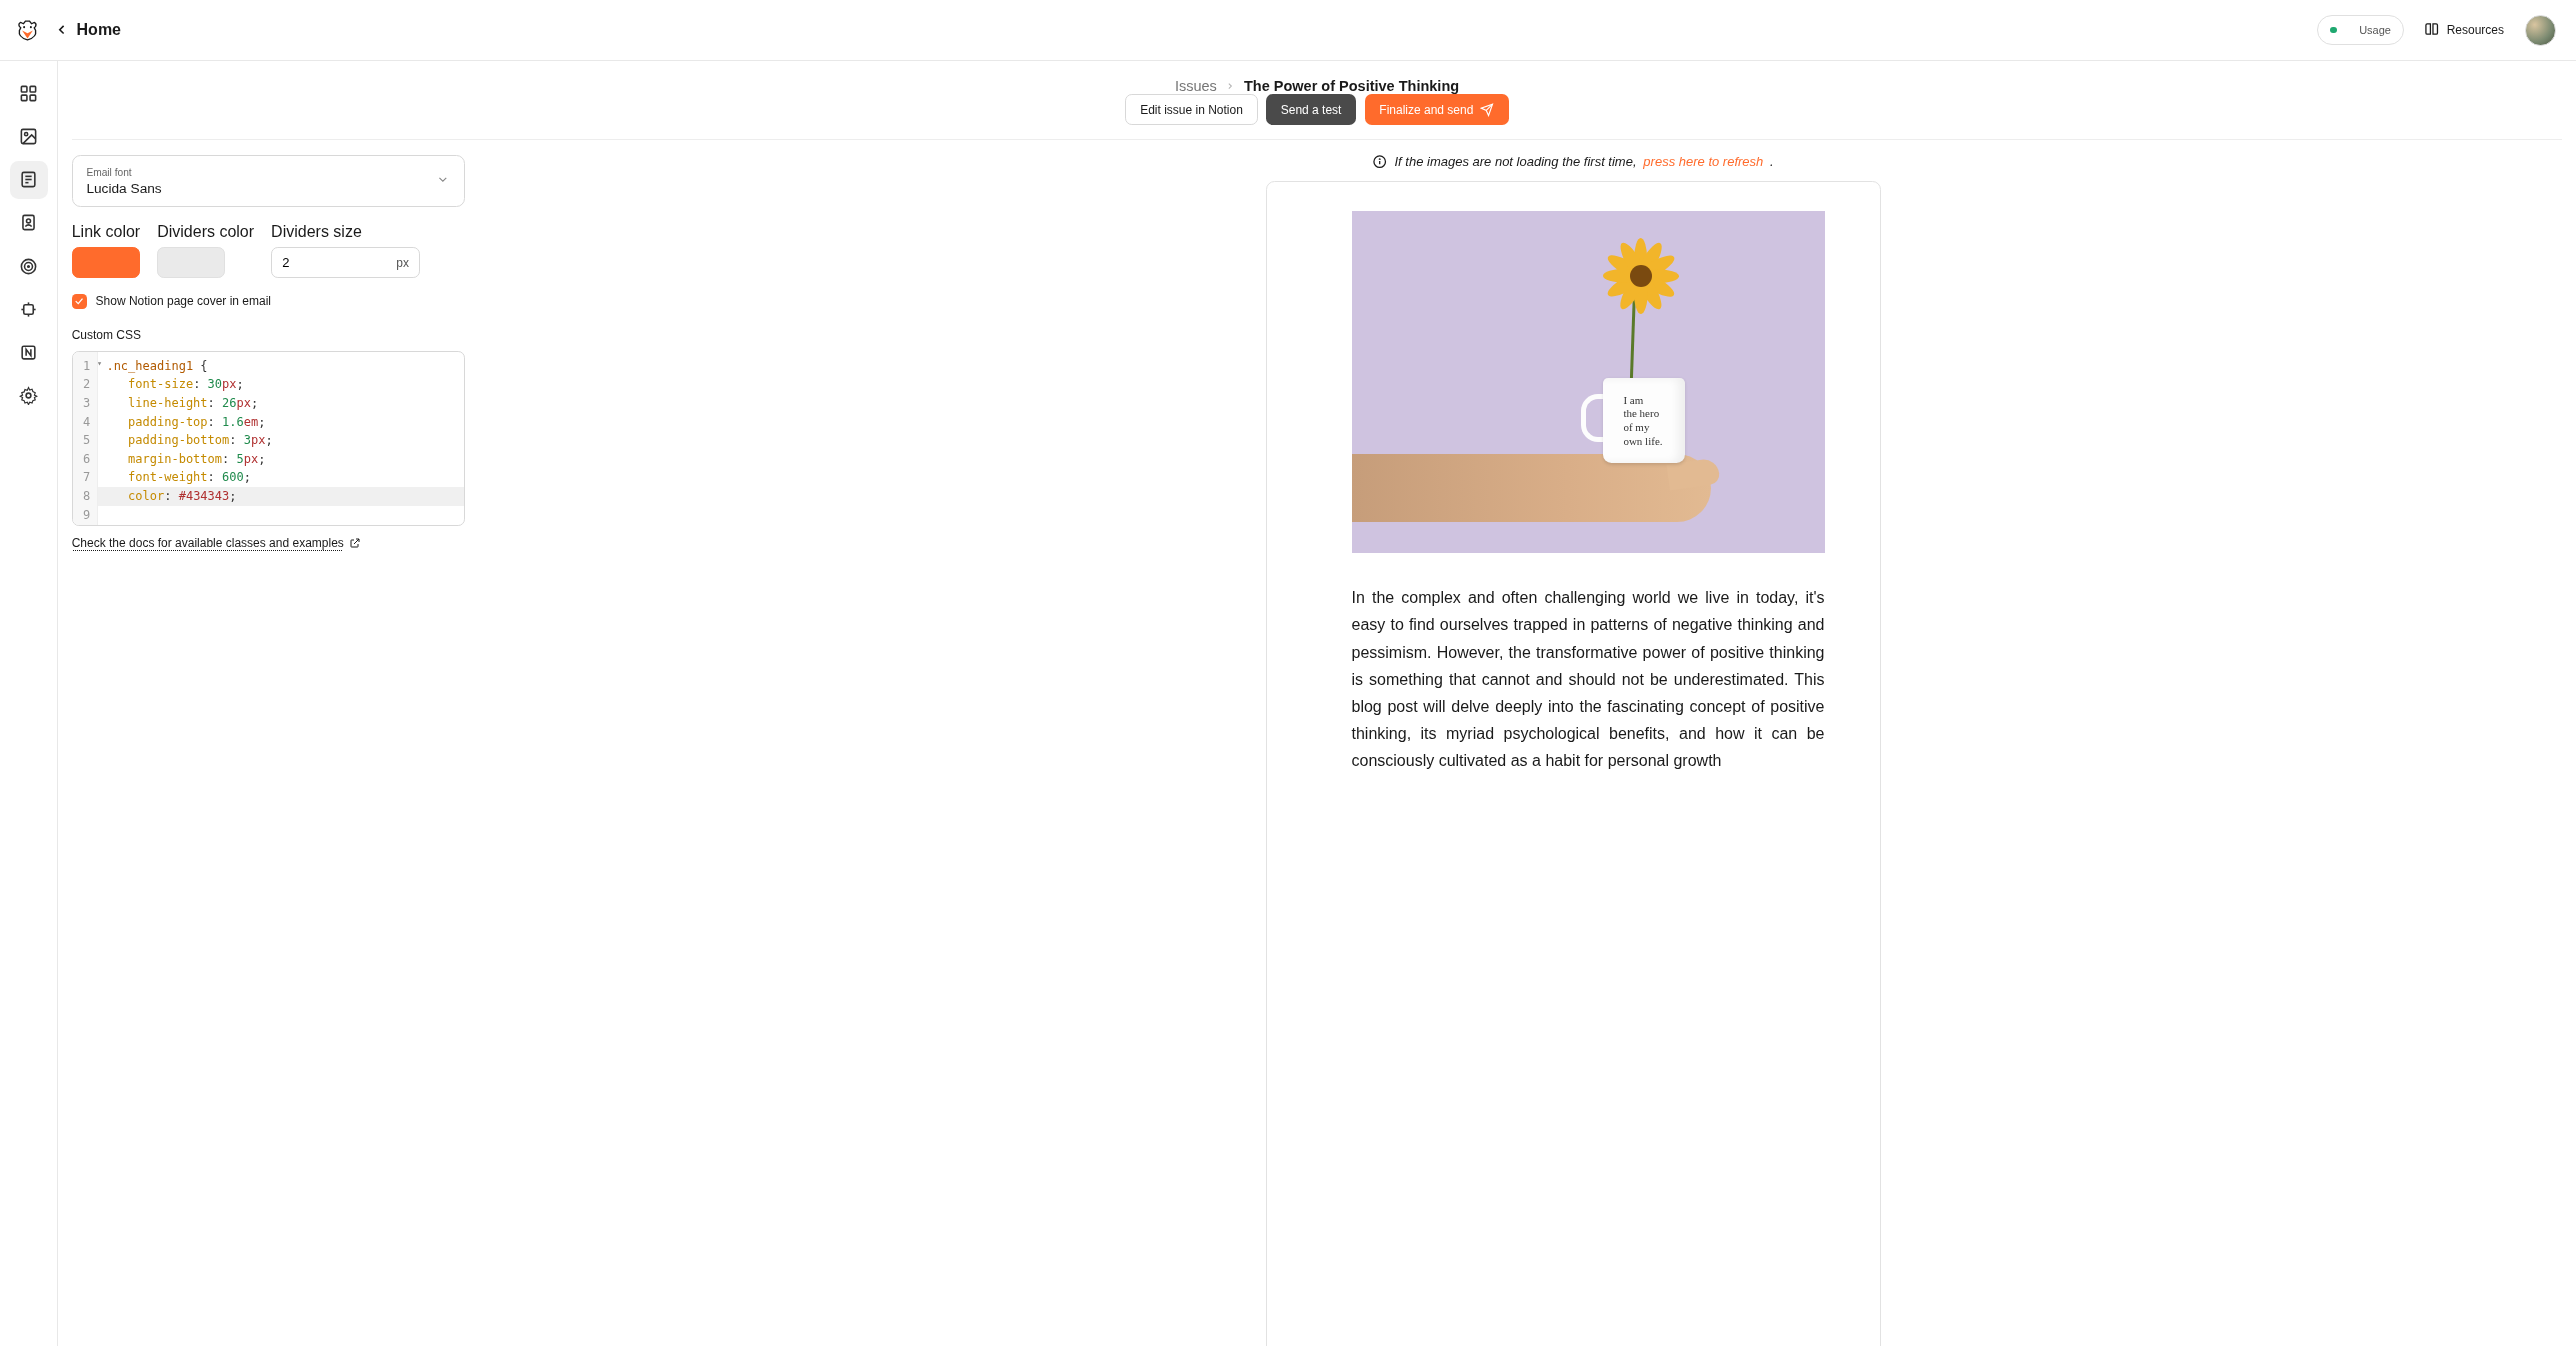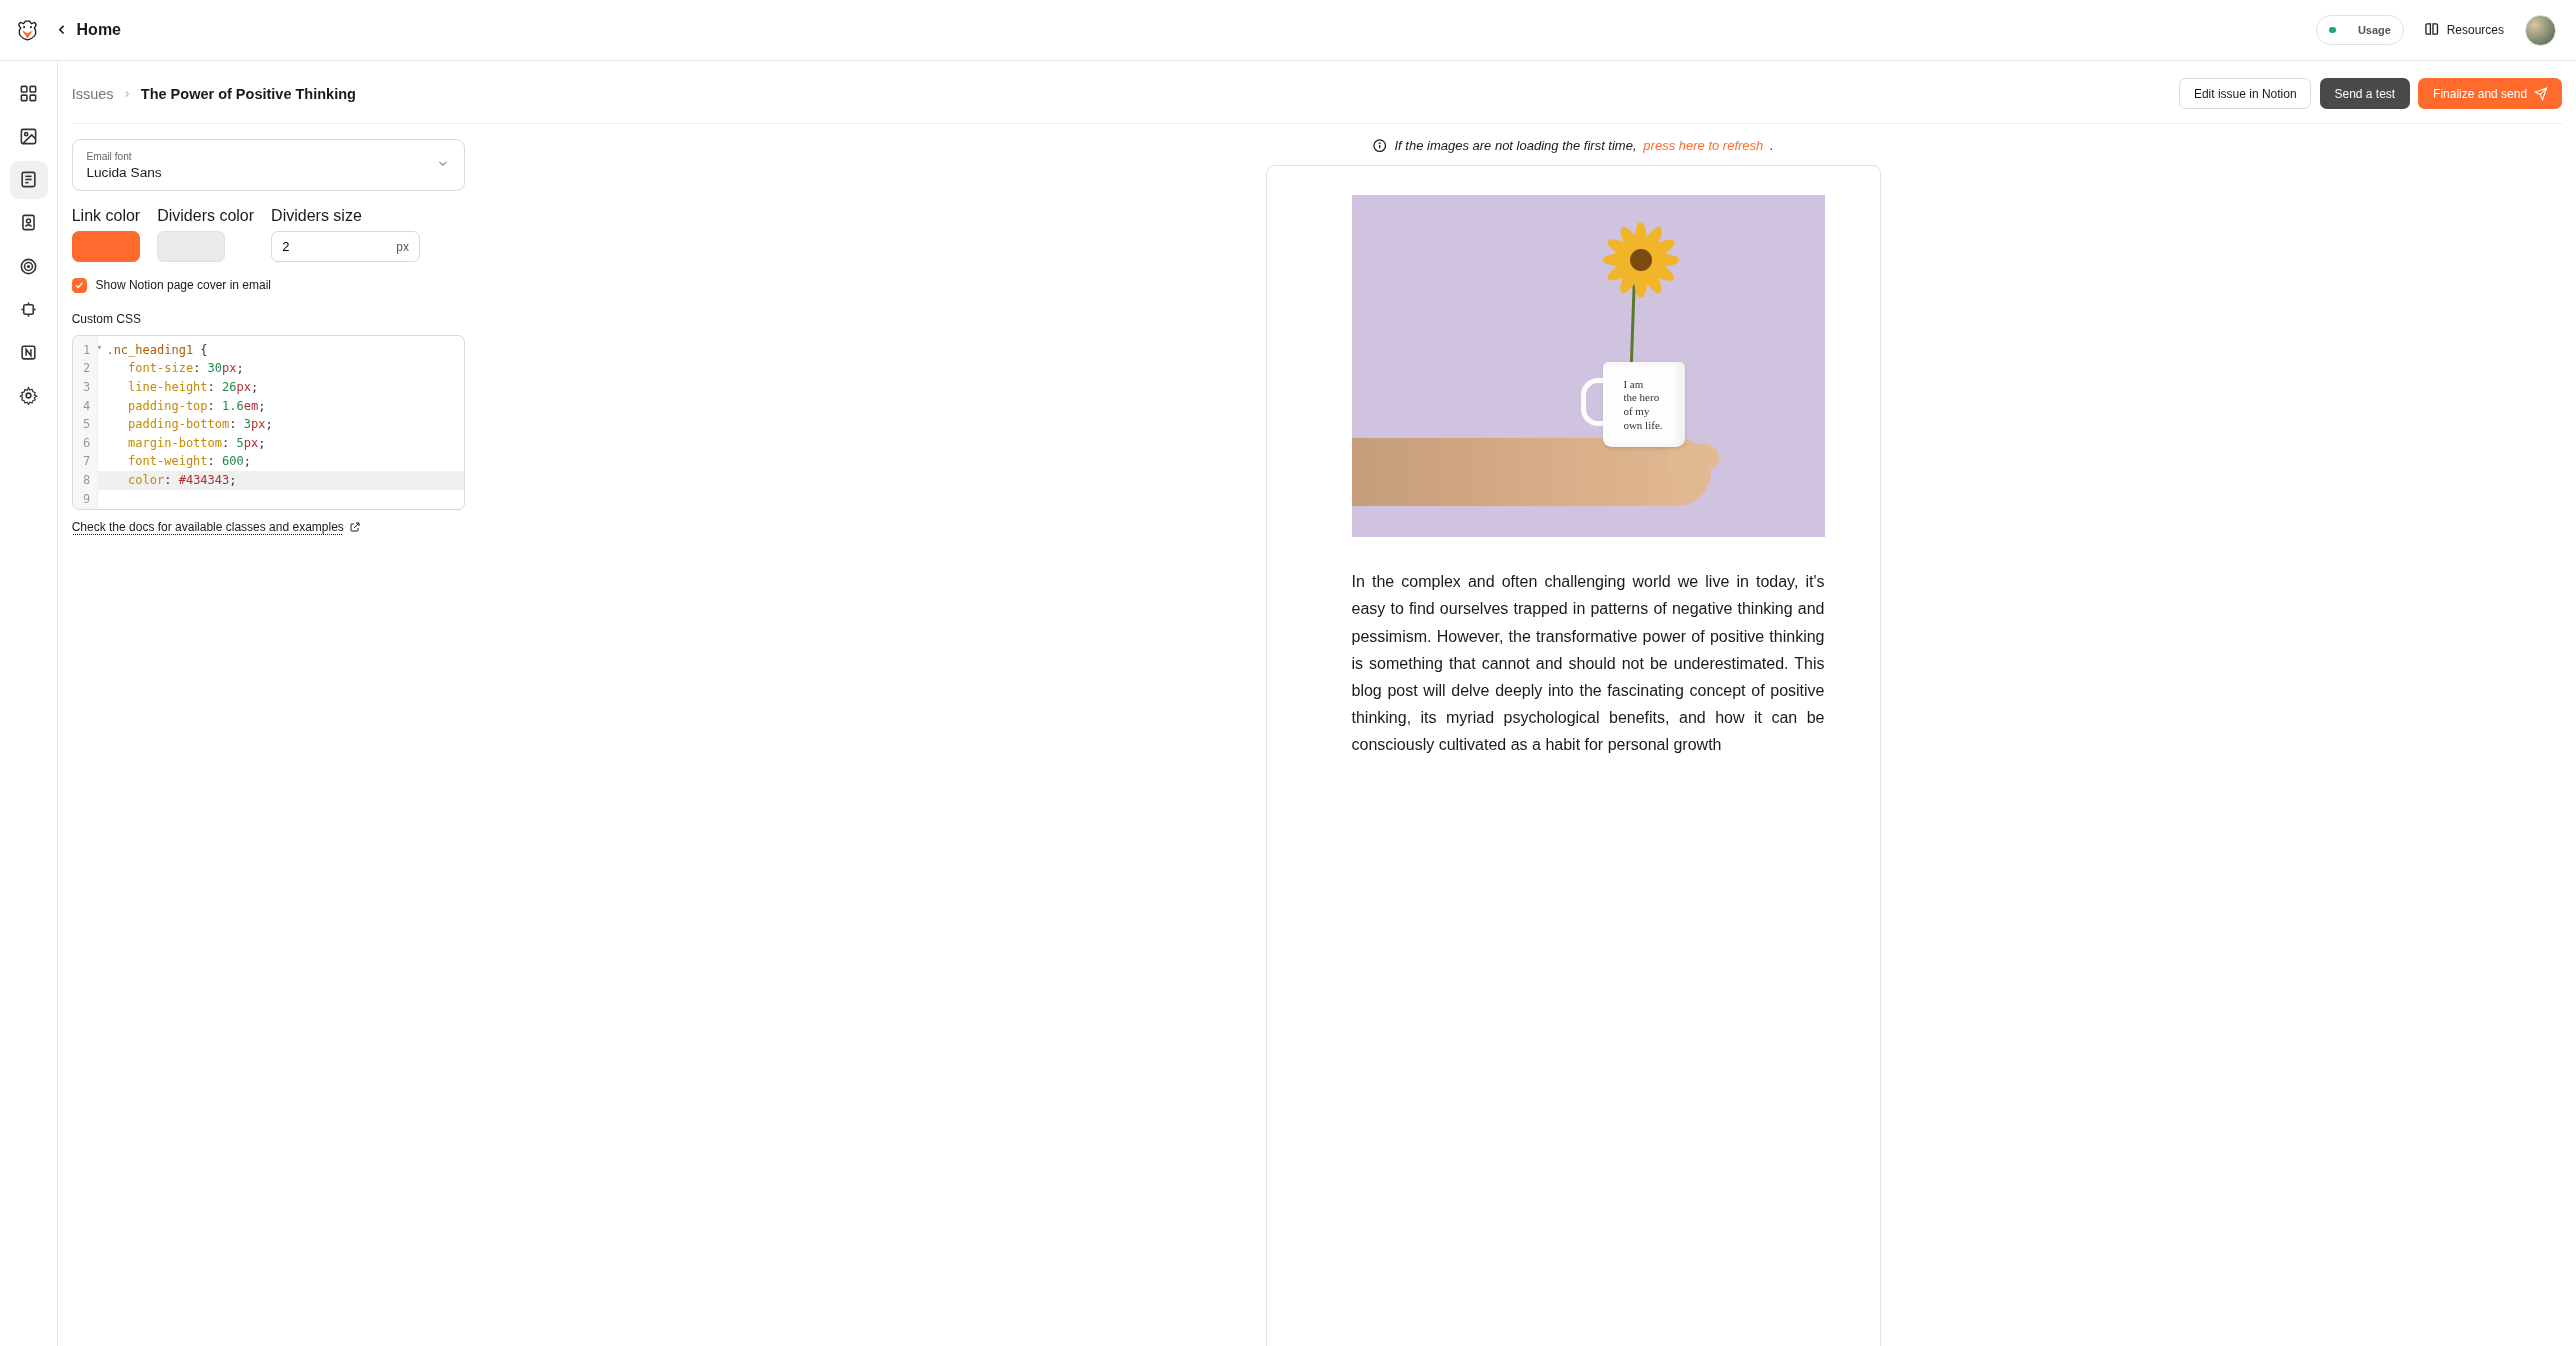--- a/index.html
+++ b/index.html
@@ -5,33 +5,33 @@
 * { box-sizing: border-box; margin: 0; padding: 0; }
 body { font-family: -apple-system, BlinkMacSystemFont, 'Segoe UI', sans-serif; font-size: 12px; color: #1a1a1a; background: #fff; }
 .topbar { display: flex; align-items: center; justify-content: space-between; height: 61px; padding: 0 20.5px 0 13.7px; border-bottom: 0.9px solid #e8e8e8; }
 .topbar-left { display: flex; align-items: center; gap: 13.7px; }
 .logo { width: 27px; height: 27px; display: flex; align-items: center; justify-content: center; }
 .logo svg { width: 27px; height: 27px; }
 .back-btn { display: flex; align-items: center; gap: 6.8px; cursor: pointer; }
 .back-btn svg { width: 15.4px; height: 15.4px; }
 .home-title { font-size: 16px; font-weight: 700; }
 .topbar-right { display: flex; align-items: center; gap: 20.5px; }
-.usage-pill { display: flex; align-items: center; gap: 22px; border: 0.9px solid #e0e0e0; border-radius: 17px; padding: 8px 12px; cursor: pointer; font-weight: bold; }
+.usage-pill { display: flex; align-items: center; gap: 22px; border: 0.9px solid #e0e0e0; border-radius: 17px; padding: 8px 12px; cursor: pointer; }
 .usage-dot { width: 6.8px; height: 6.8px; background: #1fa870; border-radius: 50%; }
 .usage-text { font-size: 11px; color: #555; }
 .resources { display: flex; align-items: center; gap: 6.8px; cursor: pointer; font-size: 12px; color: #1a1a1a; }
 .resources svg { width: 15.4px; height: 15.4px; }
 .avatar { width: 31px; height: 31px; border-radius: 50%; border: 0.9px solid #d8d8d8; background: radial-gradient(circle at 30% 30%, #d9c5a0, #7a8970 60%, #4a5540); cursor: pointer; }
 .body-wrap { display: flex; height: calc(100vh - 55px); }
 .sidebar { width: 58px; border-right: 0.9px solid #e8e8e8; display: flex; flex-direction: column; align-items: center; padding-top: 13.7px; gap: 5.1px; }
 .side-item { width: 38px; height: 38px; border-radius: 8.5px; display: flex; align-items: center; justify-content: center; cursor: pointer; color: #333; }
 .side-item.active { background: #f0f0f0; }
 .side-item svg { width: 19px; height: 19px; }
 .main { flex: 1; display: flex; flex-direction: column; overflow: hidden; padding: 0 13.7px; }
-.subheader { display: flex; justify-content: space-between; align-items: center; padding: 17px 0 13.7px 0; border-bottom: 0.9px solid #ededed; }
+.subheader { display: flex; justify-content: space-between; align-items: center; padding: 17px 0 13.7px 0; border-bottom: 0.9px solid #ededed; flex-direction: column; }
 .breadcrumb { display: flex; align-items: center; gap: 8.5px; font-size: 14.5px; }
 .crumb-link { color: #767676; cursor: pointer; }
 .crumb-sep svg { width: 10.2px; height: 10.2px; stroke: #b5b5b5; }
 .crumb-current { font-weight: 600; }
 .actions { display: flex; gap: 8.5px; }
 .btn { border: 0.9px solid transparent; border-radius: 6.8px; padding: 7.7px 13.7px; font-size: 12px; cursor: pointer; display: flex; align-items: center; gap: 6.8px; }
 .btn-outline { background: #fff; border-color: #d8d8d8; color: #1a1a1a; }
 .btn-dark { background: #4a4a4a; color: #fff; }
 .btn-primary { background: #ff6b2c; color: #fff; }
 .btn svg { width: 13.7px; height: 13.7px; }

